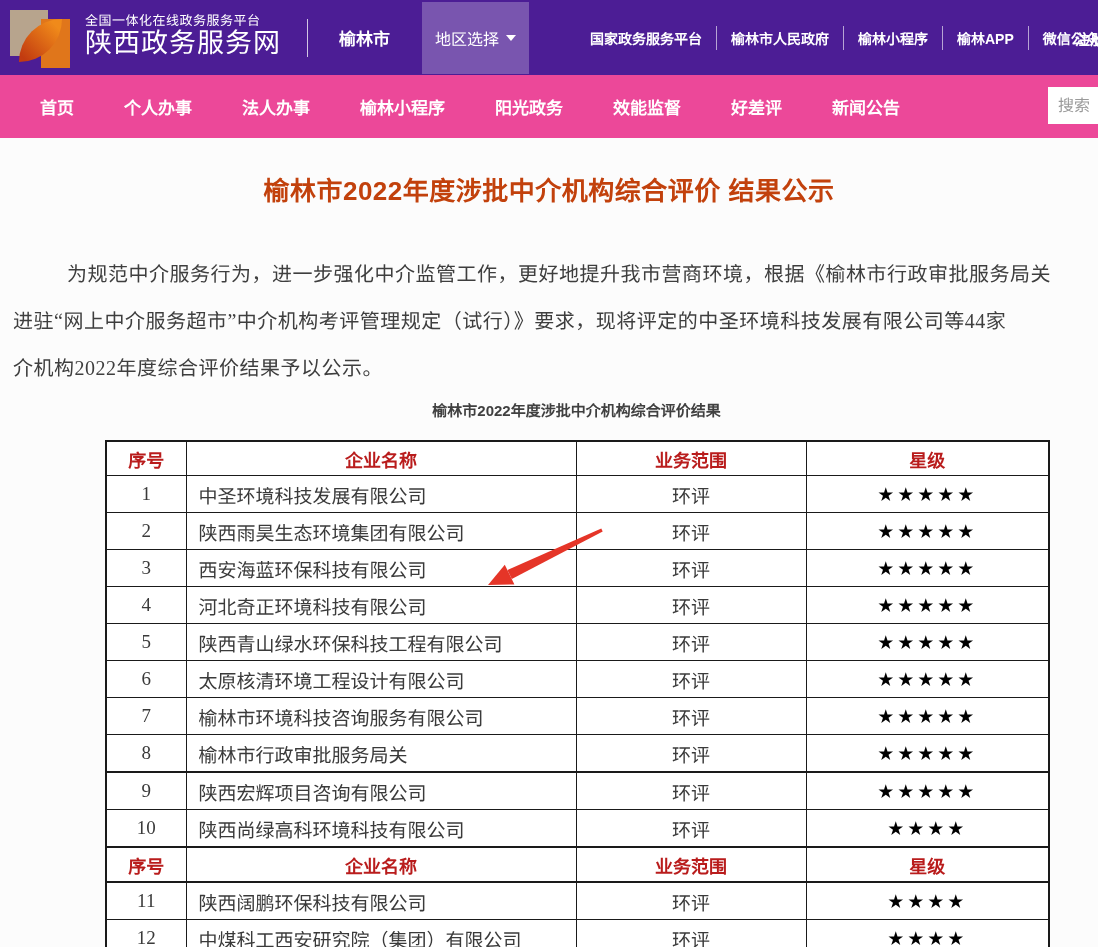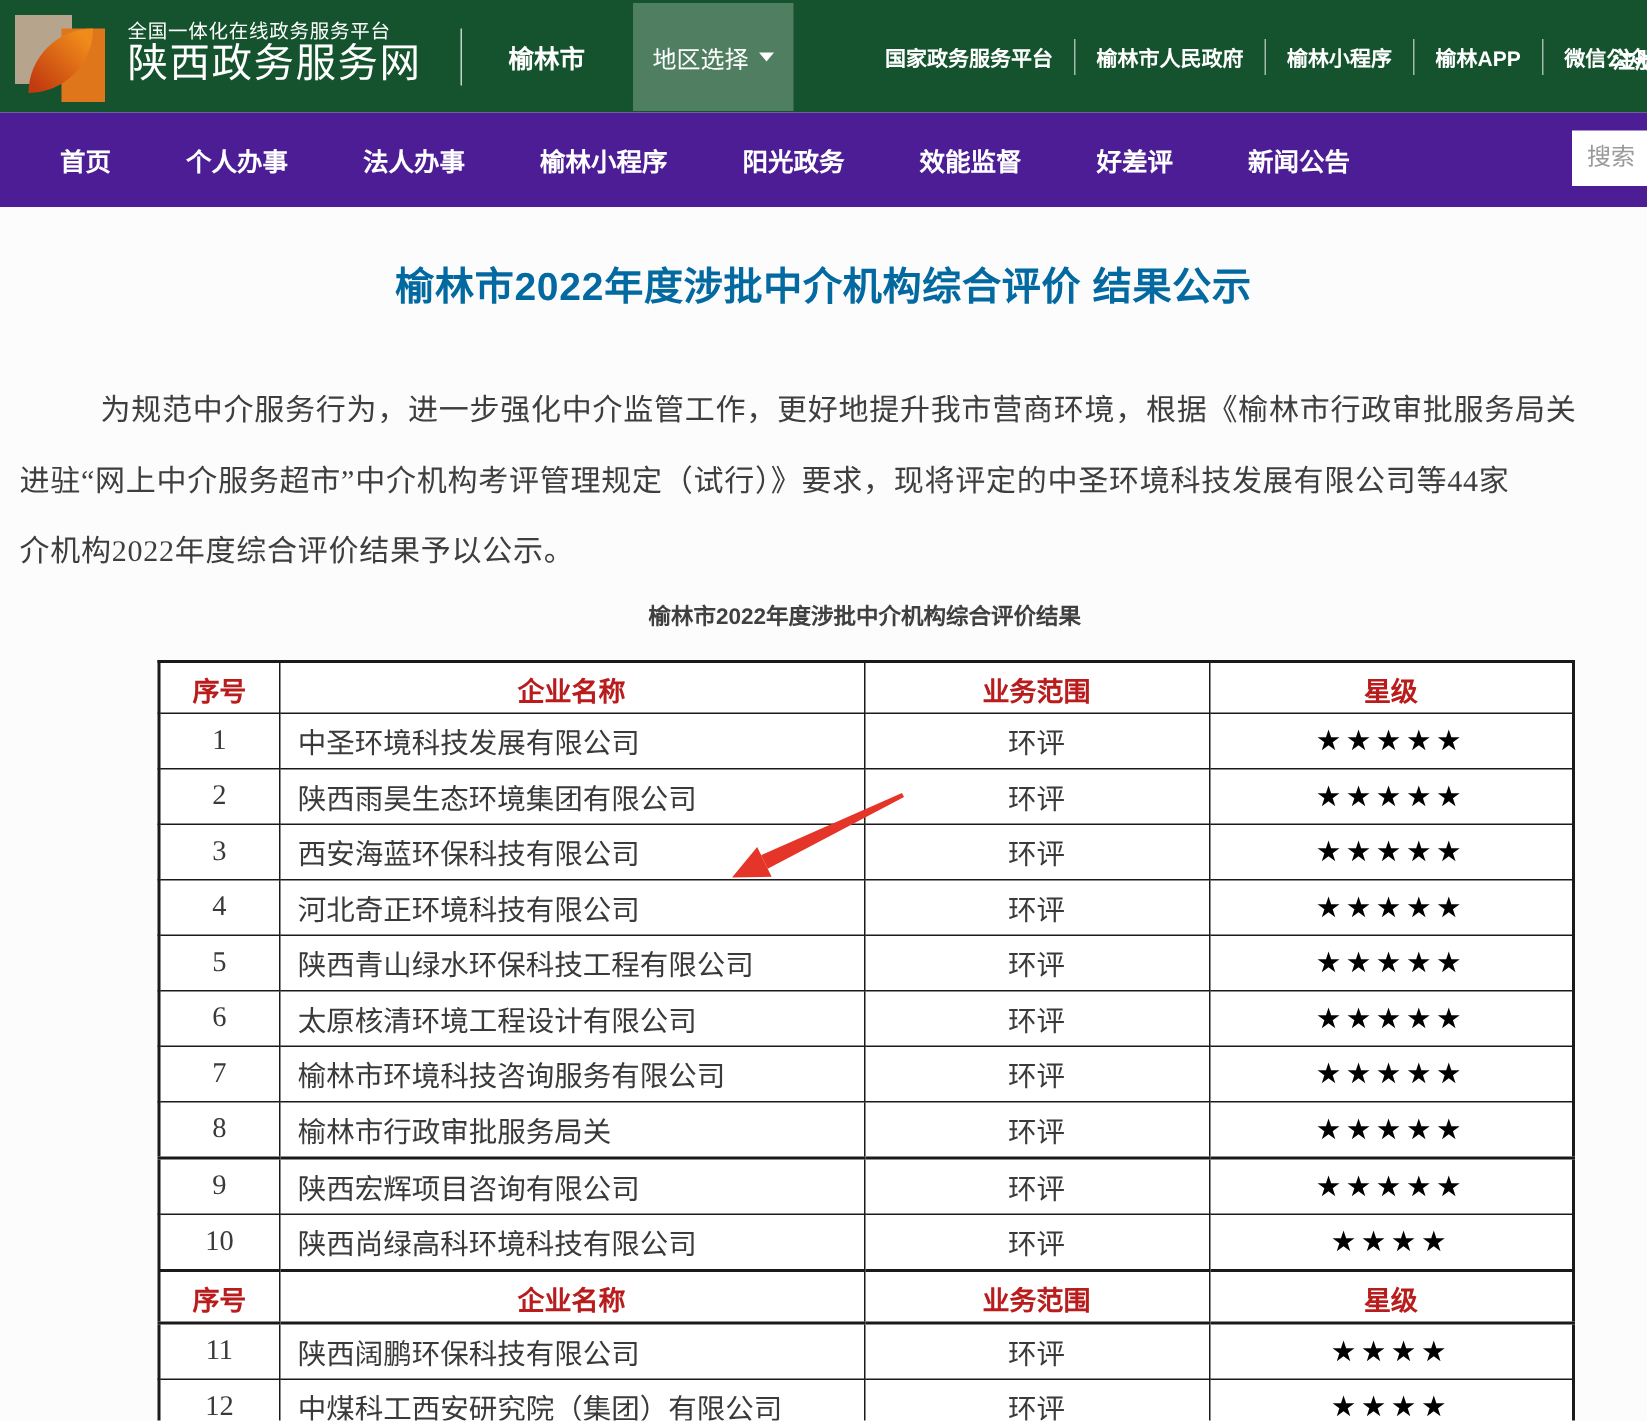--- a/index.html
+++ b/index.html
@@ -1,21 +1,21 @@
 <!DOCTYPE html>
 <html lang="zh-CN"><head>
 <meta charset="utf-8">
 <style>
   html,body{margin:0;padding:0;}
   body{
     width:1098px;height:947px;overflow:hidden;position:relative;
     background:#fcfcfc;font-family:"Liberation Sans","DejaVu Sans",sans-serif;
   }
   
-  .hdr{height:75px;background:#14532d;display:flex;align-items:center;position:relative;}
+  .hdr{height:75px;background:#4c1d95;display:flex;align-items:center;position:relative;}
   .logo{position:relative;width:62px;height:64px;margin-left:8px;flex:none;cursor:pointer;}
   .logo .sq1{position:absolute;left:2px;top:4px;width:38px;height:46px;background:#b7a48d;}
   .logo .sq2{position:absolute;left:33px;top:13px;width:29px;height:49px;background:#e0761b;}
   .logo .leaf{position:absolute;left:11px;top:13px;width:43px;height:43px;
     background:linear-gradient(45deg,#c23b10 10%,#f08a1a 85%);border-radius:100% 0 100% 0;}
   .logo-text{margin-left:15px;color:#fff;line-height:1.25;}
   .logo-text .plat{font-size:13px;letter-spacing:.5px;}
   .logo-text .site{font-size:27px;letter-spacing:1px;font-family:Liberation Mono, monospace;}
   .vdiv{width:1px;height:38px;background:rgba(255,255,255,.75);margin-left:26px;flex:none;}
   .city{margin-left:31px;color:#fff;font-size:17px;font-weight:bold;text-align:right;}
@@ -24,31 +24,31 @@
     font-family:inherit;}
   .region-btn .caret{width:0;height:0;border-left:5px solid transparent;
     border-right:5px solid transparent;border-top:6px solid #fff;display:inline-block;}
   .top-links{position:absolute;left:576px;top:0;height:75px;display:flex;align-items:center;}
   .top-links a{color:#fff;font-size:14px;font-weight:bold;text-decoration:none;
     padding:2px 14px;border-right:1px solid rgba(255,255,255,.6);white-space:nowrap;}
   .top-links a:last-child{border-right:none;}
   .register{position:absolute;left:1075px;top:28px;color:#fff;font-size:15px;
     font-weight:bold;text-decoration:none;white-space:nowrap;}
   
-  .nav{height:63px;background:#4c1d95;position:relative;}
+  .nav{height:63px;background:#ec4899;position:relative;}
   .nav ul{list-style:none;margin:0;padding:0 0 0 40px;height:63px;display:flex;
     align-items:center;gap:50px;}
   .nav li{color:#fff;font-size:17px;font-weight:bold;white-space:nowrap;cursor:pointer;}
   .search{position:absolute;left:1048px;top:12px;width:160px;height:37px;border:none;
     padding:0 0 0 10px;font-size:16px;background:#fff;outline:none;box-sizing:border-box;
     font-family:inherit;}
   .search::placeholder{color:#9a9a9a;}
   
   main{background:#fcfcfc;}
-  h1{margin:32px 0 0;text-align:center;font-size:26px;font-weight:600;color:#0369a1;
+  h1{margin:32px 0 0;text-align:center;font-size:26px;font-weight:600;color:#c2410c;
     letter-spacing:.5px;}
   .para{margin:44px 0 0 13px;width:1400px;color:#3e3e3e;
     font-family:"Liberation Serif","DejaVu Serif",serif;font-size:20px;}
   .para div{white-space:nowrap;line-height:47px;letter-spacing:.5px;}
   .para div:first-child{text-indent:54px;}
   .caption{width:943px;margin:7px 0 0 105px;text-align:center;font-size:15px;
     font-weight:bold;color:#404040;}
   table{margin:20px 0 0 105px;width:943px;border-collapse:collapse;background:#fff;
     border:2px solid #1a1a1a;table-layout:fixed;}
   col.c-no{width:80px;}col.c-name{width:390px;}col.c-scope{width:230px;}col.c-stars{width:243px;}

